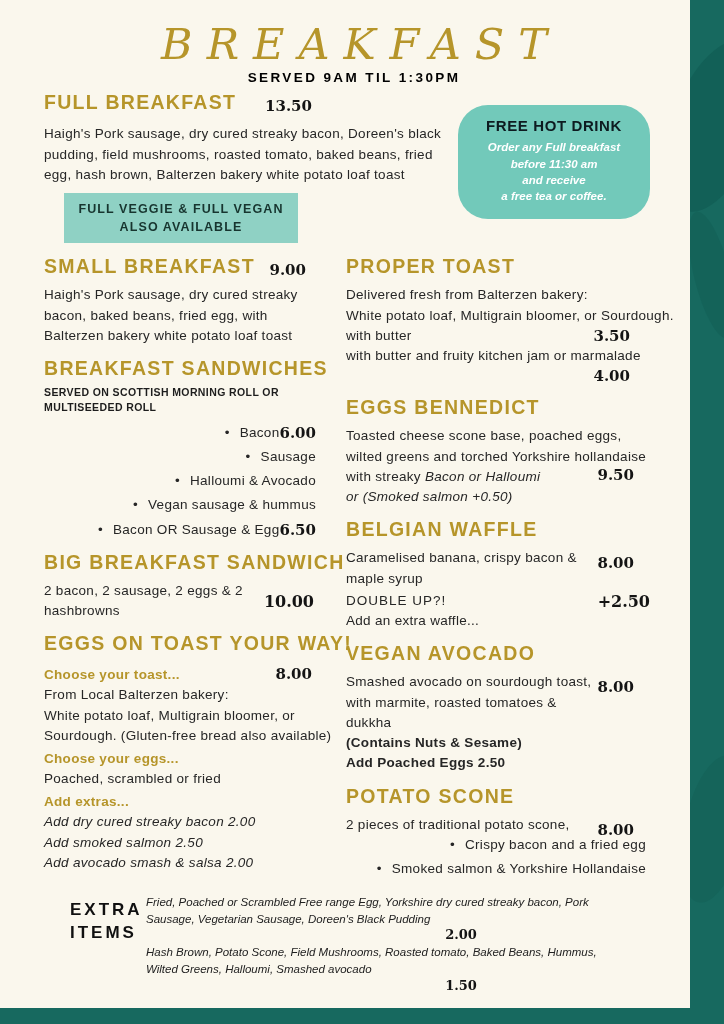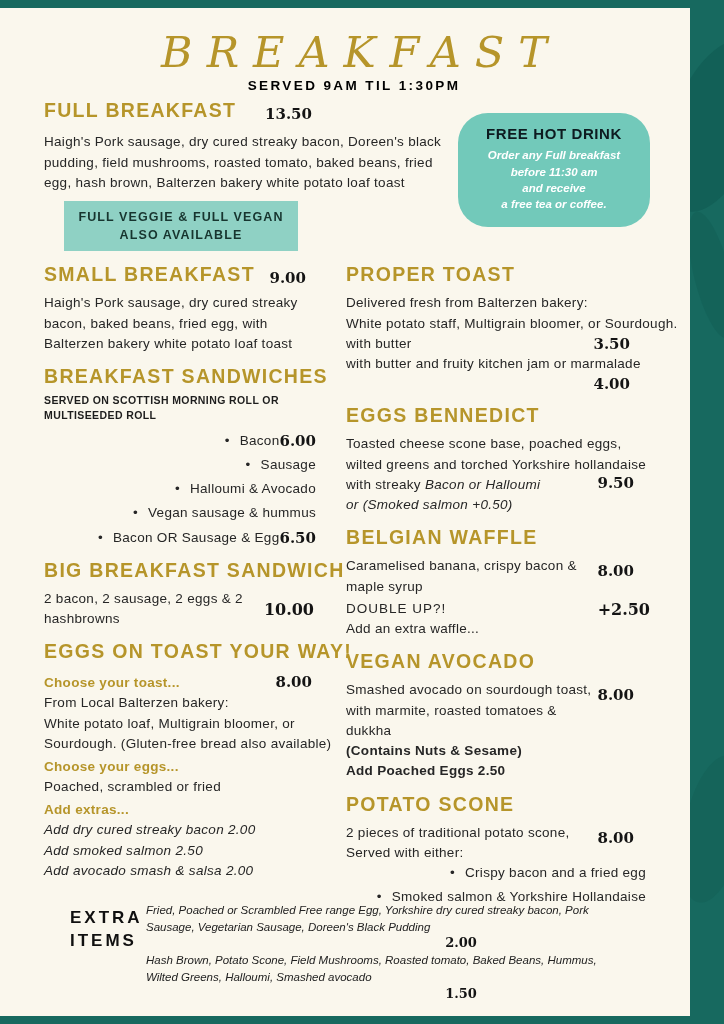--- a/index.html
+++ b/index.html
@@ -2,21 +2,21 @@
 <html><head>
 <meta charset="utf-8">
 <style>
   *{margin:0;padding:0;box-sizing:border-box}
   html,body{width:724px;height:1024px}
   body{position:relative;overflow:hidden;background:#17695f;font-family:"Liberation Sans",sans-serif;color:#262626}
   .leaf{position:absolute;background:#0f5950;border-radius:50%}
   .leaf-1{right:-34px;top:36px;width:86px;height:180px;transform:rotate(20deg);opacity:.55}
   .leaf-2{right:-6px;top:210px;width:36px;height:130px;transform:rotate(-14deg);opacity:.35}
   .leaf-3{right:-20px;bottom:120px;width:60px;height:150px;transform:rotate(12deg);opacity:.3}
-  .sheet{position:absolute;left:0;top:8px;width:690px;height:1008px;background:#faf7ed;padding:20px 26px 0 44px;overflow:hidden}
+  .sheet{position:absolute;left:0;top:0;width:690px;height:1008px;background:#faf7ed;padding:20px 26px 0 44px;overflow:hidden}
 
   .header{text-align:center;margin-bottom:6px}
   .title{font-family:"DejaVu Serif","Liberation Serif",serif;font-style:italic;font-weight:normal;color:#b6952a;font-size:43px;letter-spacing:14px;text-indent:14px;line-height:1.15}
   .subtitle{font-size:13.5px;font-weight:bold;letter-spacing:2.4px;color:#000000;margin-top:1px}
 
   .h2{font-size:19.5px;font-weight:bold;letter-spacing:1.3px;color:#b6952a;margin-bottom:7px;white-space:nowrap}
   .price{font-family:"DejaVu Serif","Liberation Serif",serif;font-weight:bold;font-size:15px;color:#141414}
   .price.big{font-size:16px}
   .body{font-size:13.5px;line-height:1.5;letter-spacing:.3px;color:#262626}
   .ital{font-style:italic}
@@ -168,21 +168,21 @@
         <p class="body ital">Add avocado smash &amp; salsa 2.00</p>
       </section>
 
     </div>
 
     <div class="col-right">
 
       <section class="sec">
         <h2 class="h2">PROPER TOAST</h2>
         <p class="body">Delivered fresh from Balterzen bakery:</p>
-        <p class="body nowrap">White potato staff, Multigrain bloomer, or Sourdough.</p>
+        <p class="body nowrap">White potato loaf, Multigrain bloomer, or Sourdough.</p>
         <div class="pt-row">
           <span class="body">with butter</span>
           <span class="price">3.50</span>
         </div>
         <p class="body nowrap">with butter and fruity kitchen jam or marmalade</p>
         <div class="pt-price2 price">4.00</div>
       </section>
 
       <section class="sec rel">
         <h2 class="h2">EGGS BENNEDICT</h2>
@@ -211,21 +211,20 @@
         <p class="body">with marmite, roasted tomatoes &amp;</p>
         <p class="body">dukkha</p>
         <p class="body bold">(Contains Nuts &amp; Sesame)</p>
         <p class="body bold">Add Poached Eggs 2.50</p>
         <span class="price price-abs t34">8.00</span>
       </section>
 
       <section class="sec rel">
         <h2 class="h2">POTATO SCONE</h2>
         <p class="body">2 pieces of traditional potato scone,</p>
-        <p class="body">Served with either:</p>
         <div class="bs-row wide">
           <span class="bs-label">Crispy bacon and a fried egg</span>
         </div>
         <div class="bs-row wide">
           <span class="bs-label">Smoked salmon &amp; Yorkshire Hollandaise</span>
         </div>
         <span class="price price-abs t34">8.00</span>
       </section>
 
     </div>

